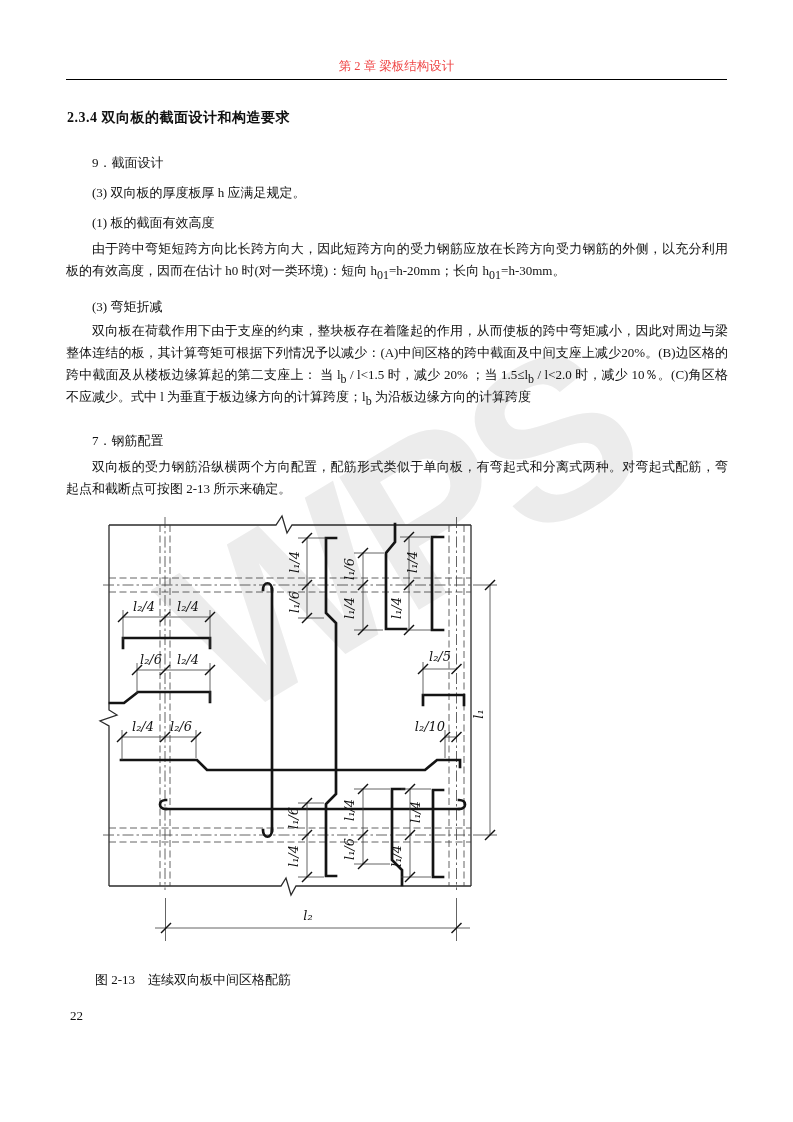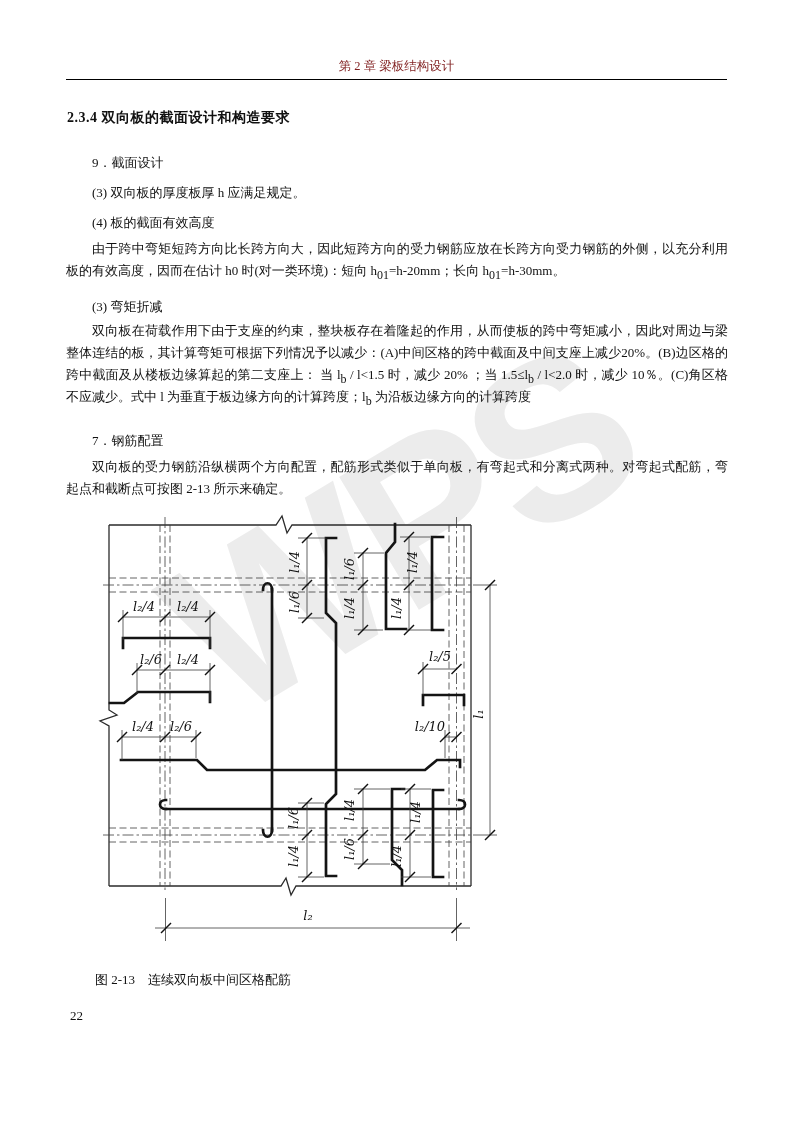--- a/index.html
+++ b/index.html
@@ -9,21 +9,21 @@
   }
   .watermark{
     position:absolute;left:70px;top:380px;width:660px;height:300px;z-index:0;
     display:flex;align-items:center;justify-content:center;
     transform:rotate(-31deg);
     font-family:"Liberation Sans","DejaVu Sans",sans-serif;
     font-weight:bold;font-size:225px;letter-spacing:-8px;color:#ececec;
     user-select:none;pointer-events:none;
   }
   .content{position:relative;z-index:1;}
-  .header{position:absolute;top:58px;left:66px;width:661px;text-align:center;font-size:12.5px;color:#7f1d1d;}
+  .header{position:absolute;top:58px;left:66px;width:661px;text-align:center;font-size:12.5px;color:#ef4444;}
   .header-rule{position:absolute;top:79px;left:66px;width:661px;border-top:1.5px solid #000;height:0;}
   .sec-title{position:absolute;top:100px;left:67px;font-size:14px;font-weight:bold;letter-spacing:0.5px;}
   .tblock{position:absolute;left:66px;width:662px;font-size:13px;line-height:22px;}
   .indent1{padding-left:2em;}
   .para{text-align:justify;text-indent:2em;}
   .figure{position:absolute;left:95px;top:510px;width:420px;height:435px;}
   .caption{position:absolute;top:971px;left:95px;width:330px;font-size:13px;}
   .pagenum{position:absolute;top:1008px;left:70px;font-size:13px;}
   sub{font-size:12px;line-height:0;}
 
@@ -44,21 +44,21 @@
   <div class="watermark">WPS</div>
 
   <div class="content">
     <div class="header">第 2 章 梁板结构设计</div>
     <div class="header-rule"></div>
 
     <h1 class="sec-title">2.3.4  双向板的截面设计和构造要求</h1>
 
     <div class="tblock indent1" style="top:152px">9．截面设计</div>
     <div class="tblock indent1" style="top:182px">(3) 双向板的厚度板厚 h 应满足规定。</div>
-    <div class="tblock indent1" style="top:212px">(4) 板的截面有效高度</div>
+    <div class="tblock indent1" style="top:212px">(1) 板的截面有效高度</div>
     <div class="tblock para" style="top:238px">由于跨中弯矩短跨方向比长跨方向大，因此短跨方向的受力钢筋应放在长跨方向受力钢筋的外侧，以充分利用板的有效高度，因而在估计 h0 时(对一类环境)：短向 h<sub>01</sub>=h-20mm；长向 h<sub>01</sub>=h-30mm。</div>
     <div class="tblock indent1" style="top:296px">(3) 弯矩折减</div>
     <div class="tblock para" style="top:320px">双向板在荷载作用下由于支座的约束，整块板存在着隆起的作用，从而使板的跨中弯矩减小，因此对周边与梁整体连结的板，其计算弯矩可根据下列情况予以减少：(A)中间区格的跨中截面及中间支座上减少20%。(B)边区格的跨中截面及从楼板边缘算起的第二支座上： 当 l<sub>b</sub> / l&lt;1.5 时，减少 20% ；当 1.5≤l<sub>b</sub> / l&lt;2.0 时，减少 10％。(C)角区格不应减少。式中 l 为垂直于板边缘方向的计算跨度；l<sub>b</sub> 为沿板边缘方向的计算跨度</div>
     <div class="tblock indent1" style="top:430px">7．钢筋配置</div>
     <div class="tblock para" style="top:456px">双向板的受力钢筋沿纵横两个方向配置，配筋形式类似于单向板，有弯起式和分离式两种。对弯起式配筋，弯起点和截断点可按图 2-13 所示来确定。</div>
 
     <svg class="figure" viewBox="95 510 420 435" width="420" height="435" xmlns="http://www.w3.org/2000/svg">
 
       <g>
         <path class="bd" d="M109,525 H276 L282,516 L287,533 L292,525 H471"></path>

